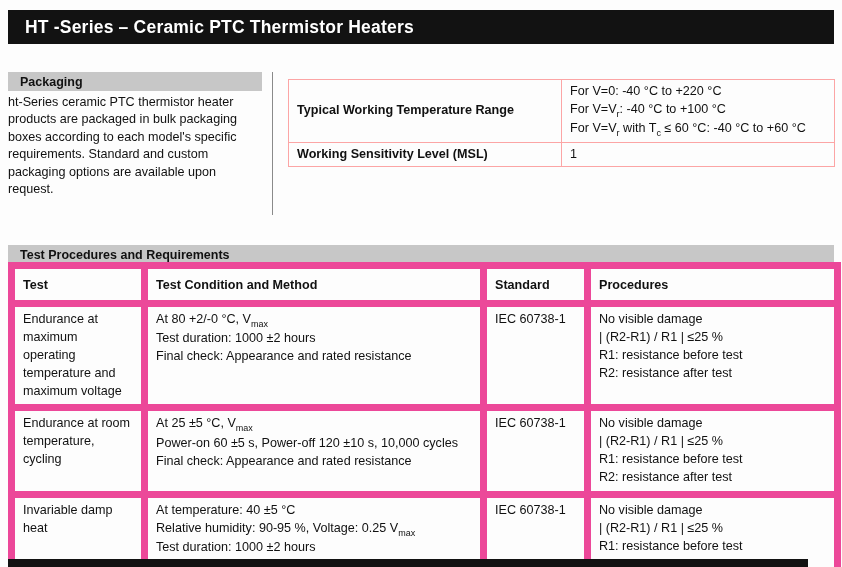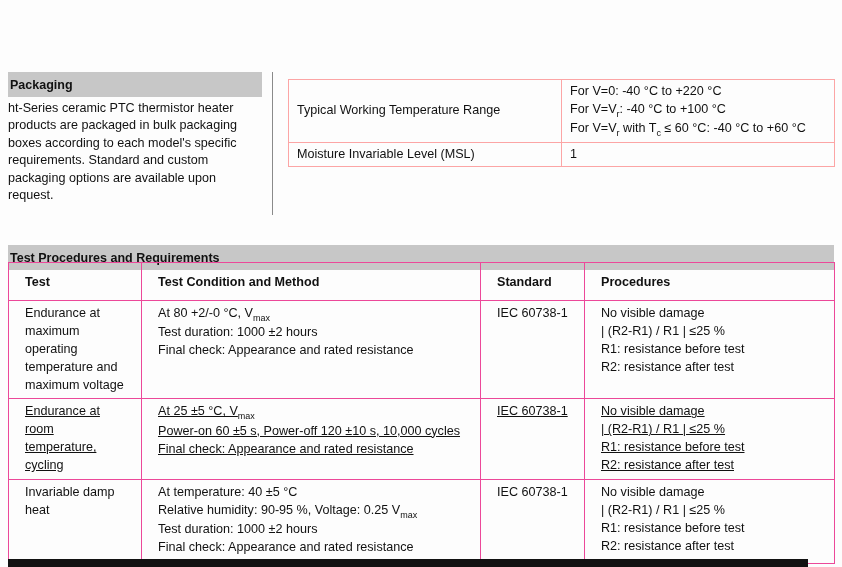--- a/index.html
+++ b/index.html
@@ -30,24 +30,24 @@
   }
   .title-bar .title-text {
     font-size: 17.5px;
     font-weight: bold;
     letter-spacing: 0.2px;
   }
 
   
   .section-bar {
     background: #c7c7c7;
-    height: 25px;
+    height: 19px;
     display: flex;
     align-items: center;
-    padding-left: 2px;
+    padding-left: 12px;
     font-size: 12.5px;
     font-weight: bold;
     color: #111;
   }
 
   
   .packaging { position: absolute; left: 8px; top: 72px; width: 254px; }
   .packaging-body {
     margin-top: 3px;
     font-size: 12.6px;
@@ -64,74 +64,77 @@
   
   .env { position: absolute; left: 288px; top: 72px; width: 546px; }
   table { border-collapse: collapse; table-layout: fixed; }
   .env-table { width: 546px; margin-top: 7px; }
   .env-table td {
     border: 1px solid #fca5a5;
     font-size: 12.6px;
     padding: 3px 8px;
     line-height: 1.4;
   }
-  .env-table td.lbl { font-weight: normal; }
+  .env-table td.lbl { font-weight: bold; }
 
   
   .tests-bar { position: absolute; left: 8px; top: 233px; width: 826px; margin-top: 12px; }
   .tests { position: absolute; left: 8px; top: 262px; width: 826px; }
   .tests-table { width: 826px; }
   .tests-table th, .tests-table td {
-    border: 1px solid #ec4899;
+    border: 7px solid #ec4899;
     font-size: 12.6px;
-    padding: 4px 16px;
+    padding: 4px 8px;
     text-align: left;
   }
   .tests-table th { font-weight: bold; vertical-align: middle; height: 38px; }
   .tests-table td { vertical-align: top; line-height: 1.42; }
   .row-1 td { height: 86px; }
-  .row-2 td { height: 76px; text-decoration: underline; }
+  .row-2 td { height: 76px; }
   .row-3 td { height: 84px; }
 
   
   .footer-bar {
     position: absolute;
     left: 8px; top: 559px;
     width: 800px; height: 8px;
     background: #121212;
   }
 
   sub { font-size: 9px; }
 </style>
 </head>
 <body>
 
 <div class="page">
 
+  <div class="title-bar">
+    <span class="title-text">HT -Series – Ceramic PTC Thermistor Heaters</span>
+  </div>
 
   <div class="packaging">
     <div class="section-bar">Packaging</div>
     <div class="packaging-body">ht-Series ceramic PTC thermistor heater products are packaged in bulk packaging boxes according to each model's specific requirements. Standard and custom packaging options are available upon request.</div>
   </div>
 
   <div class="v-divider"></div>
 
   <div class="env">
     <table class="env-table">
       <colgroup>
           <col style="width:273px">
           <col style="width:273px">
         </colgroup>
       <tbody>
         <tr>
           <td class="lbl">Typical Working Temperature Range</td>
           <td>For V=0: -40 °C to +220 °C<br>For V=V<sub>r</sub>: -40 °C to +100 °C<br>For V=V<sub>r</sub> with T<sub>c</sub> ≤ 60 °C: -40 °C to +60 °C</td>
         </tr>
         <tr>
-          <td class="lbl">Moisture Invariable Level (MSL)</td>
+          <td class="lbl">Working Sensitivity Level (MSL)</td>
           <td>1</td>
         </tr>
       </tbody>
     </table>
   </div>
 
   <div class="tests-bar">
     <div class="section-bar">Test Procedures and Requirements</div>
   </div>
 

